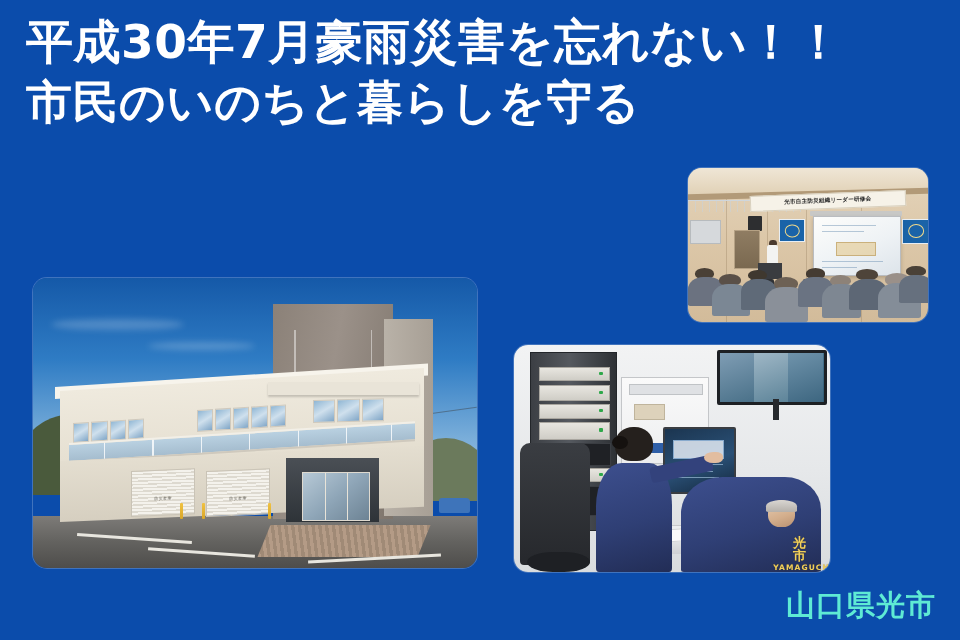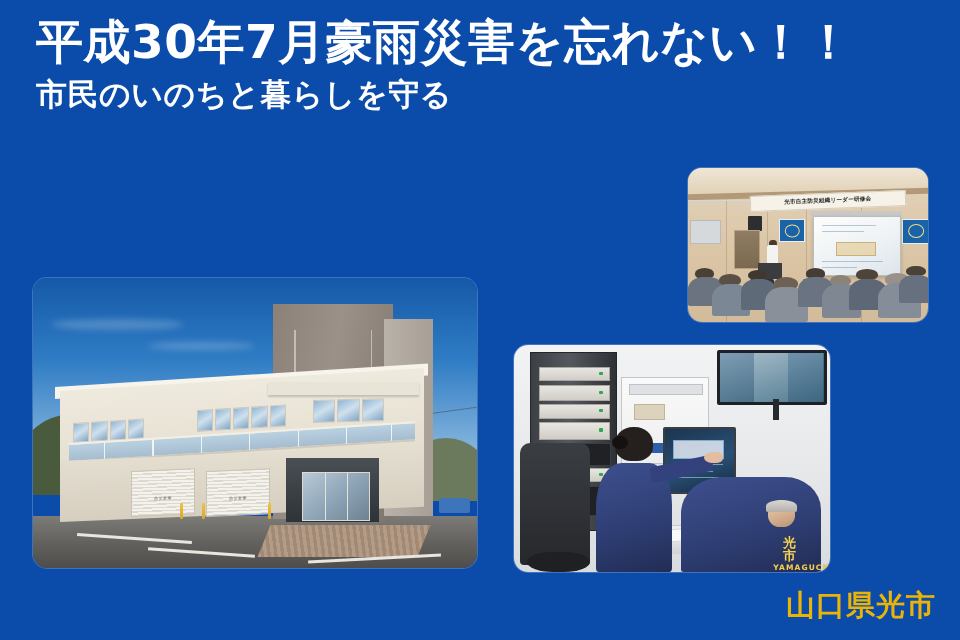--- a/index.html
+++ b/index.html
@@ -13,42 +13,42 @@
     width: 960px;
     height: 640px;
     background: #0b4cab;
     overflow: hidden;
     font-family: "DejaVu Sans", "Liberation Sans", sans-serif;
   }
 
   
   .headline {
     position: absolute;
-    left: 36px;
+    left: 26px;
     top: 18px;
     width: 900px;
     z-index: 6;
   }
   .headline .line {
     color: #ffffff;
     font-weight: bold;
     letter-spacing: 0.5px;
     white-space: nowrap;
     line-height: 1.0;
   }
   .headline .l1 { font-size: 47px; margin-bottom: 14px; }
-  .headline .l2 { font-size: 31px; margin-bottom: 12px; }
+  .headline .l2 { font-size: 46px; margin-bottom: 12px; }
   .headline .l3 { font-size: 45px; }
 
   
   .credit {
     position: absolute;
     right: 24px;
     bottom: 14px;
-    color: #eab308;
+    color: #5eead4;
     font-size: 29px;
     font-weight: bold;
     letter-spacing: 1px;
     z-index: 7;
     white-space: nowrap;
   }
 
   
   .photo {
     position: absolute;
@@ -394,21 +394,21 @@
     background: linear-gradient(160deg, #e8cdb3 0%, #d3ae8c 60%, #b89071 100%);
     border-radius: 50% 50% 44% 44%;
   }
   .ctl-p2-hair {
     position: absolute; left: 61%; top: 24%; width: 22%; height: 13%;
     background: linear-gradient(180deg, #d9d6d2 0%, #b5b0aa 100%);
     border-radius: 50% 50% 10% 10%;
   }
   .ctl-jacket-text {
     position: absolute; left: 66%; top: 62%; width: 30%;
-    text-align: center; color: #f0cf5c; line-height: 1.05;
+    text-align: right; color: #f0cf5c; line-height: 1.05;
     text-shadow: 0 0 1px rgba(120,90,0,0.6);
   }
   .ctl-jacket-kanji {
     font-size: 13px; font-weight: bold; letter-spacing: 9px;
     display: block;
   }
   .ctl-jacket-roman {
     font-size: 7.5px; font-weight: bold; letter-spacing: 1.1px;
     display: block; margin-top: 1px;
   }

